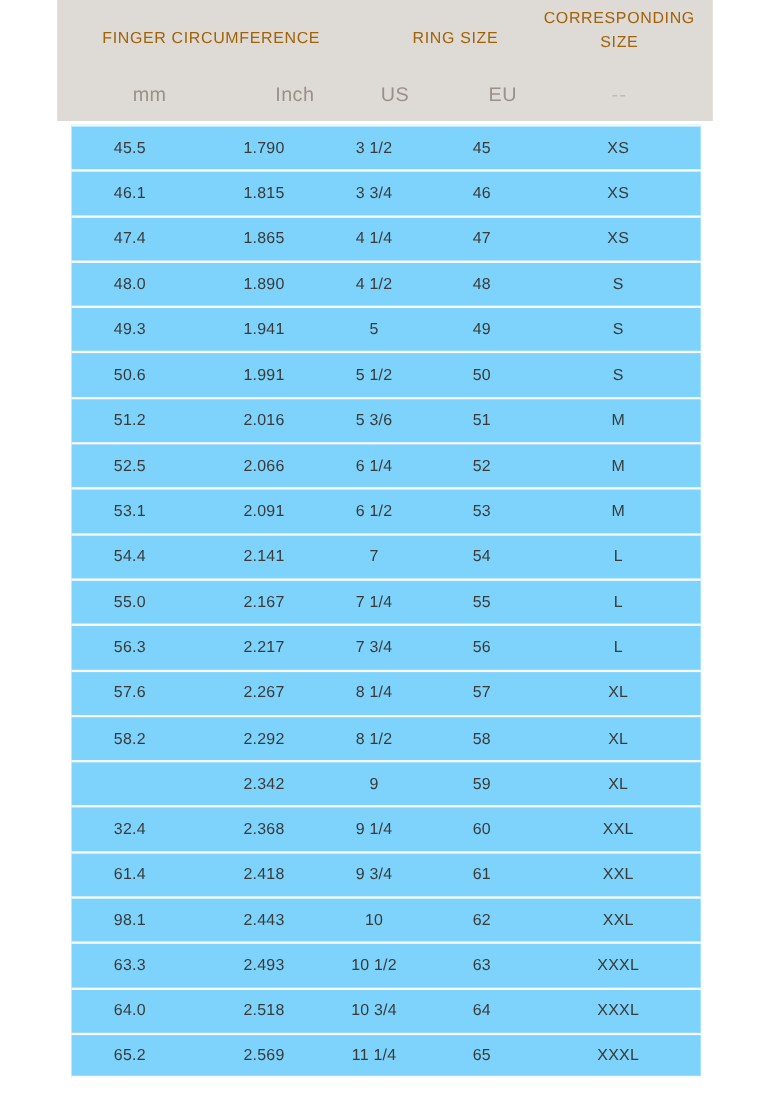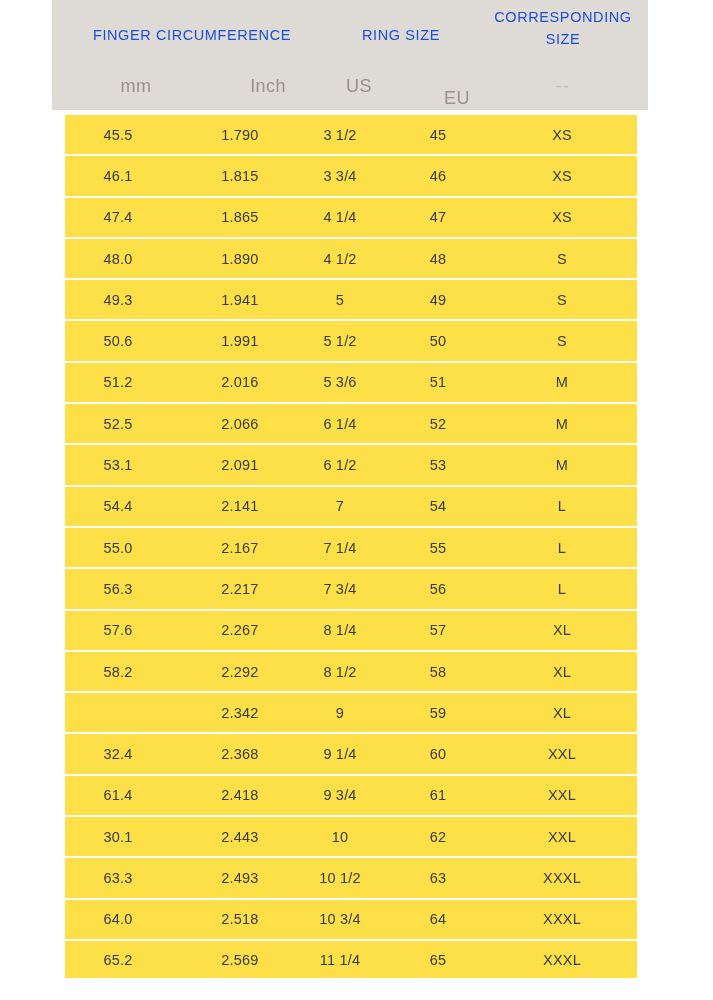--- a/index.html
+++ b/index.html
@@ -48,58 +48,58 @@
     position: absolute;
     left: 0;
     top: 64px;
     width: 100%;
     height: 46px;
   }
 
   .hgroup {
     position: absolute;
     text-align: center;
-    color: #1d4ed8;
+    color: #a16207;
     font-size: 14.5px;
     letter-spacing: 0.6px;
     line-height: 22px;
     font-weight: 400;
     white-space: pre-line;
   }
   .hgroup-finger { left: 10px;  top: 24px; width: 260px; }
-  .hgroup-ring   { left: 249px; top: 24px; width: 200px; }
+  .hgroup-ring   { left: 262px; top: 24px; width: 200px; }
   .hgroup-corr   { left: 432px; top: 6px;  width: 158px; }
 
   .hunit {
     position: absolute;
     top: 12px;
     text-align: center;
     color: #9a918a;
     font-size: 18px;
     letter-spacing: 0.4px;
     font-weight: 400;
   }
   .hunit-0 { left: 4px;   width: 160px; }
   .hunit-1 { left: 136px; width: 160px; }
   .hunit-2 { left: 232px; width: 150px; }
-  .hunit-3 { left: 330px; width: 150px; margin-top: 12px; }
+  .hunit-3 { left: 330px; width: 150px; }
   .hunit-4 { left: 432px; width: 158px; color: #c3bcb4; letter-spacing: 1px; }
 
   
   .chart-body {
     position: absolute;
     left: 65px;
     top: 113px;
     width: 572px;
   }
 
   .row {
     position: relative;
     height: 41.3px;
-    background: #fde047;
+    background: #7dd3fc;
     border-top: 2px solid #fdfcfb;
     box-sizing: border-box;
   }
   .row:first-child { border-top: 2px solid #fdfcfb; }
   .row:last-child  { border-bottom: 2px solid #fdfcfb; }
 
   .cell {
     position: absolute;
     top: 0;
     height: 100%;
@@ -254,21 +254,21 @@
         <div class="cell cell-4">XXL</div>
       </div>
       <div class="row">
         <div class="cell cell-0">61.4</div>
         <div class="cell cell-1">2.418</div>
         <div class="cell cell-2">9 3/4</div>
         <div class="cell cell-3">61</div>
         <div class="cell cell-4">XXL</div>
       </div>
       <div class="row">
-        <div class="cell cell-0">30.1</div>
+        <div class="cell cell-0">98.1</div>
         <div class="cell cell-1">2.443</div>
         <div class="cell cell-2">10</div>
         <div class="cell cell-3">62</div>
         <div class="cell cell-4">XXL</div>
       </div>
       <div class="row">
         <div class="cell cell-0">63.3</div>
         <div class="cell cell-1">2.493</div>
         <div class="cell cell-2">10 1/2</div>
         <div class="cell cell-3">63</div>

